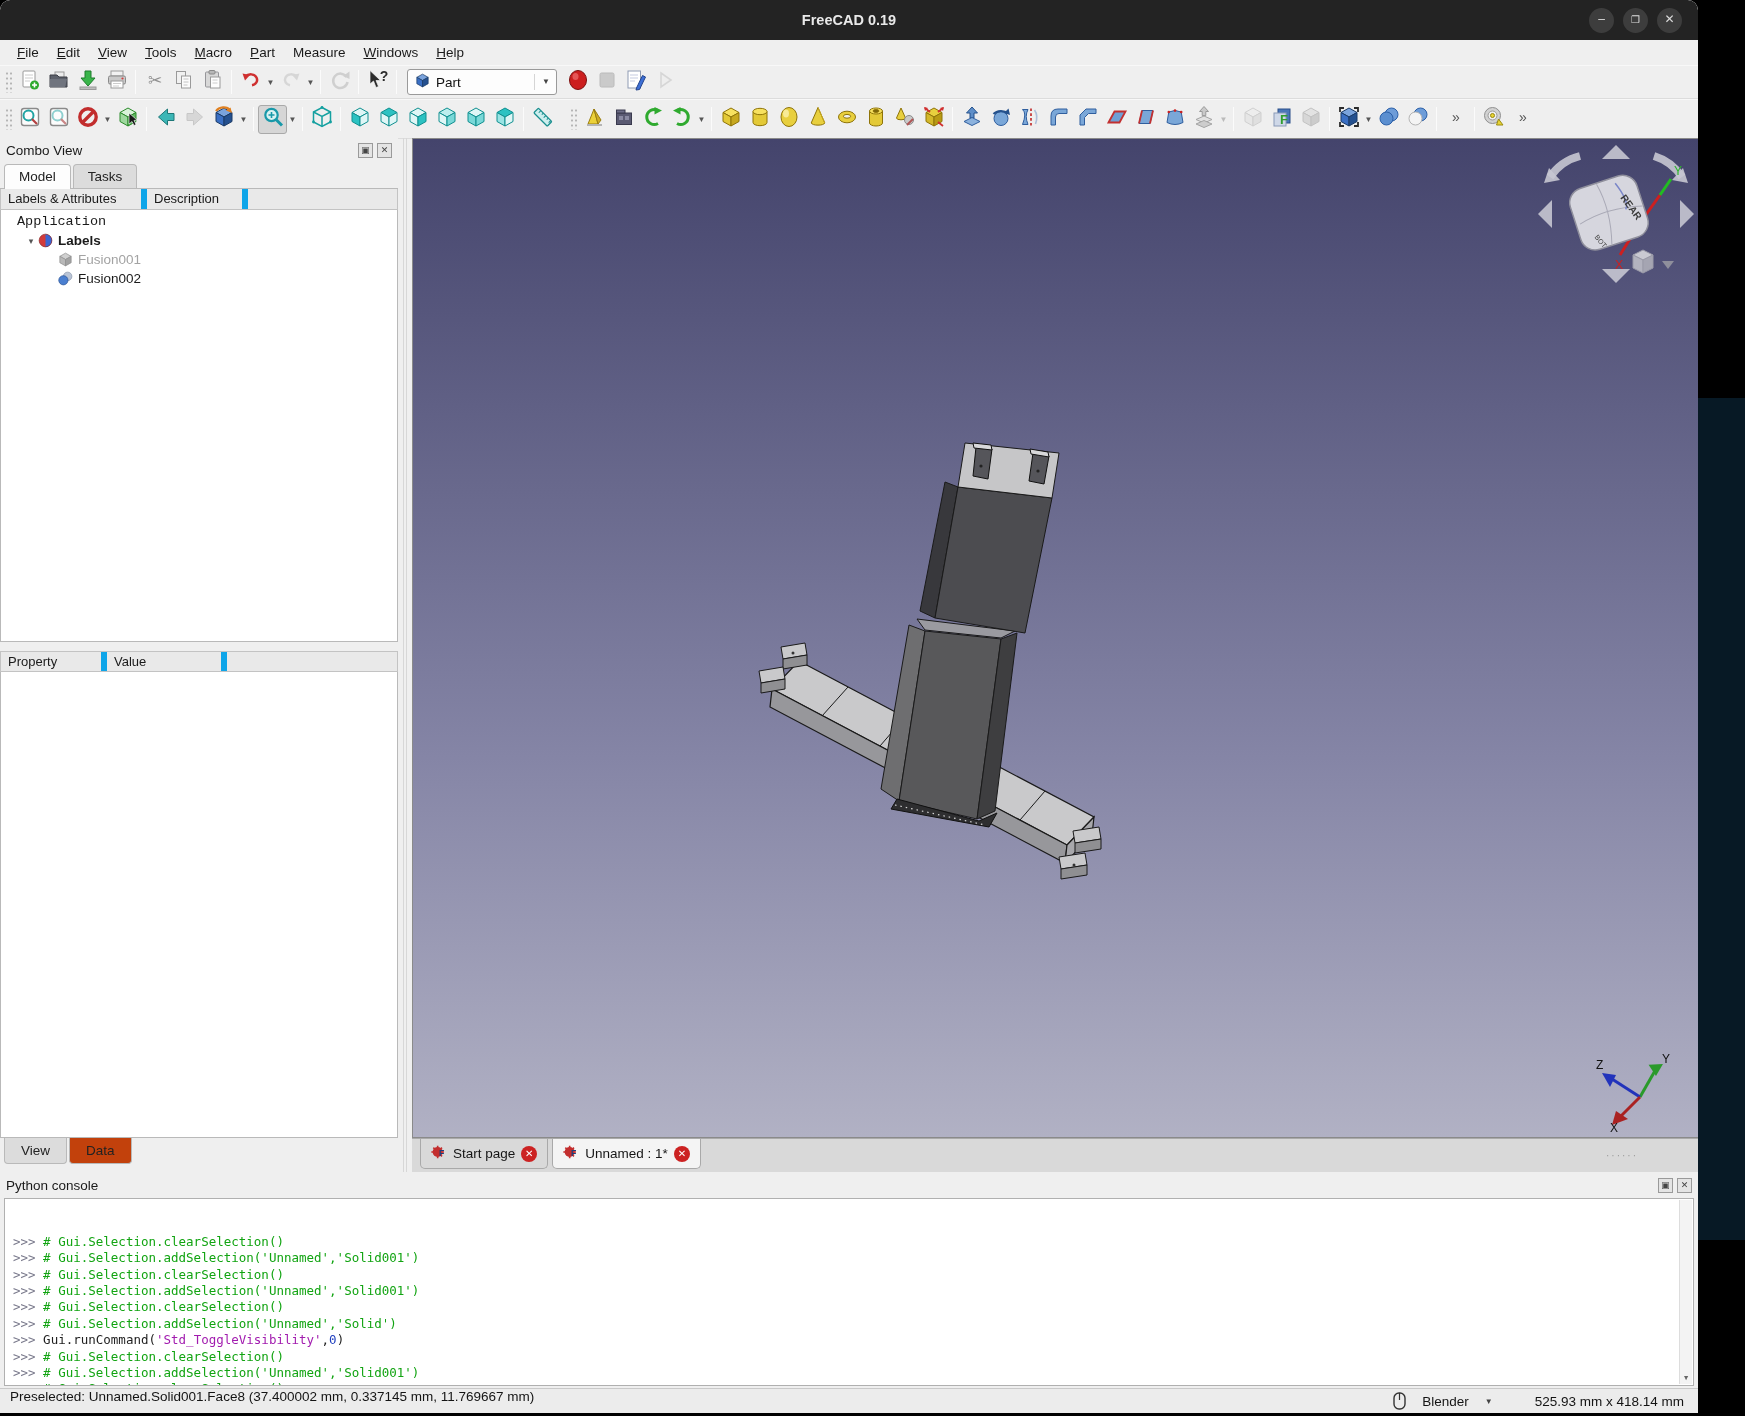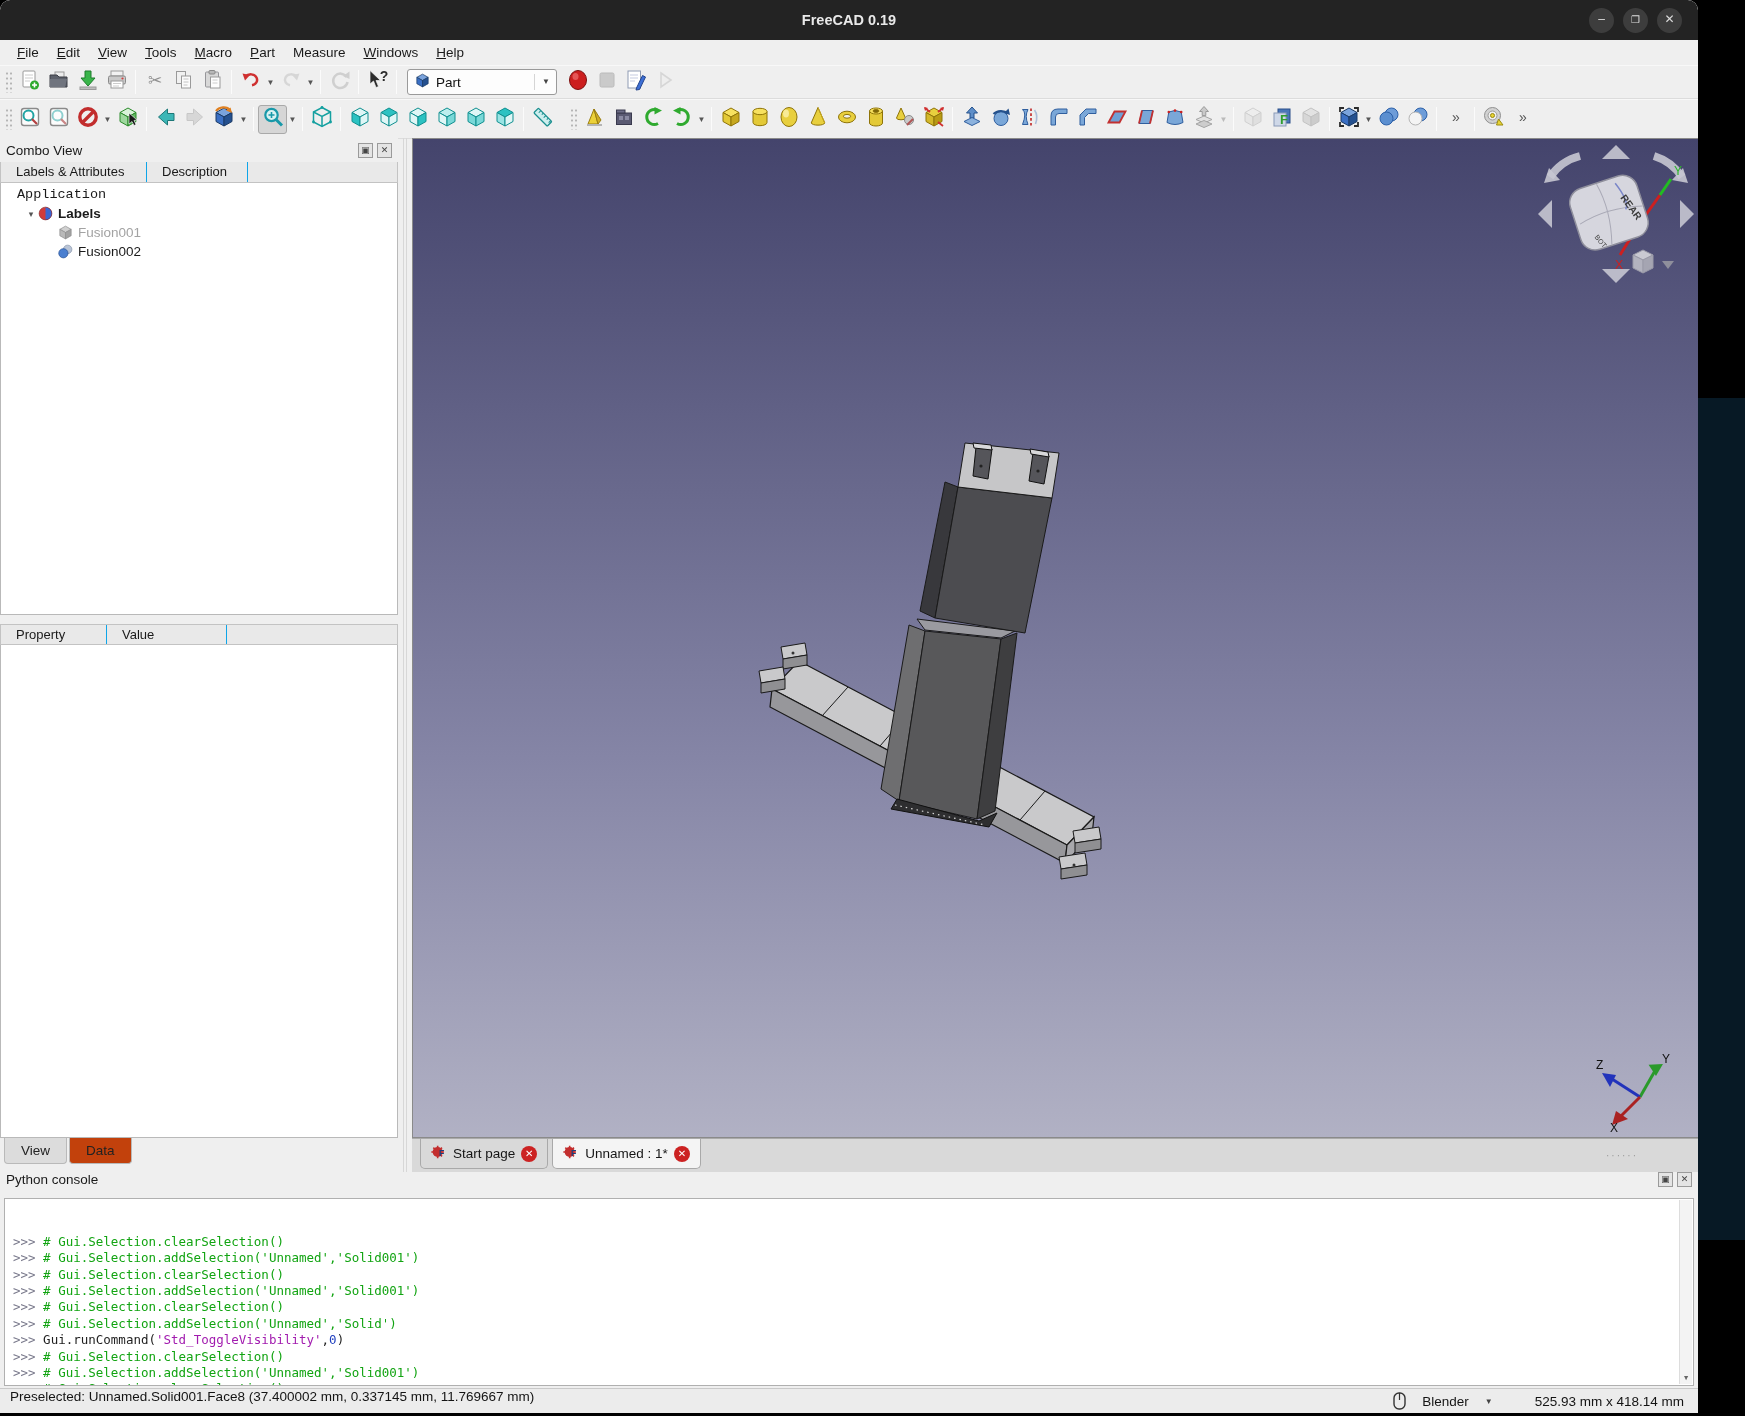--- a/index.html
+++ b/index.html
@@ -33,21 +33,21 @@
   
   #main{position:absolute;left:0;top:138px;width:1698px;height:1034px;display:flex}
   #left-panel{width:398px;display:flex;flex-direction:column;background:#efefef}
   .panel-title{height:24px;display:flex;align-items:center;font-size:13.5px;color:#1a1a1a;padding:0 6px}
   .panel-title .sp{flex:1}
   .mini-ic{width:15px;height:15px;border:1px solid #9a9a9a;background:#e4e4e4;margin-left:4px;font-size:9px;line-height:13px;text-align:center;color:#444}
   .tabs-row{display:flex;align-items:flex-end;height:27px;padding-left:4px;border-bottom:1px solid #b9b9b9}
   .tab{padding:4px 14px;font-size:13.5px;color:#222;border:1px solid #b9b9b9;border-bottom:none;border-radius:4px 4px 0 0;background:#dcdcdc;margin-right:2px}
   .tab.active{background:#fdfdfd;position:relative;top:1px;padding-bottom:5px}
   .cols-header{display:flex;height:21px;background:#e9e9e9;border:1px solid #c3c3c3;border-top:none;font-size:13px;color:#1a1a1a}
-  .col-cell{padding:2px 15px;border-right:1px solid #0ea5e9}
+  .col-cell{padding:2px 7px;border-right:6px solid #0ea5e9}
   #tree-body{height:432px;background:#fff;border:1px solid #b9b9b9;border-top:none;padding-top:2px;overflow:hidden}
   .tree-row{display:flex;align-items:center;height:19px;font-size:13.5px;color:#1a1a1a}
   .tree-row .exp{width:12px;text-align:center;font-size:9px;color:#555}
   .tree-row .ti{width:17px;height:17px;margin-right:4px}
   .tree-row.muted{color:#a3a3a3}
   .hsplit{height:9px}
   #prop-header{display:flex;height:21px;background:#e9e9e9;border:1px solid #c3c3c3;font-size:13px;color:#1a1a1a}
   #prop-body{flex:1;background:#fff;border:1px solid #b9b9b9;border-top:none}
   #left-bottom-tabs{height:34px;display:flex;align-items:flex-start;padding:0 0 0 4px;background:#efefef}
   .btab{padding:5px 16px;font-size:13.5px;border:1px solid #b9b9b9;border-top:none;border-radius:0 0 4px 4px;background:#dcdcdc;margin-right:2px;color:#222}
@@ -56,21 +56,21 @@
   #vsplitter .bar{width:4px;height:100%;border-left:1px solid #d7d7d7;border-right:1px solid #d7d7d7}
   #viewport-col{flex:1;display:flex;flex-direction:column}
   #viewport{position:relative;flex:1;background:linear-gradient(#44446c,#8585a6 62%,#b1b1c4);border:1px solid #8a8a8a;border-right:none;overflow:hidden}
   #mdi-tabbar{height:34px;background:#d9d9d9;border-top:1px solid #aaa;display:flex;align-items:flex-start;padding-left:8px}
   .mtab{display:flex;align-items:center;gap:6px;padding:5px 10px;font-size:13.5px;color:#151515;border:1px solid #a9a9a9;border-top:none;border-radius:0 0 5px 5px;background:#d9d9d9;margin-right:4px;height:30px}
   .mtab.active{background:#f4f4f4}
   .closer{width:16px;height:16px;border-radius:50%;background:#cc2222;color:#fff;font-size:10px;line-height:16px;text-align:center}
   .mdots{margin-left:auto;margin-right:60px;color:#9a9a9a;font-size:10px;letter-spacing:2px;align-self:center}
   
   #console{position:absolute;left:0;top:1172px;width:1698px;height:216px}
-  #console-header{height:26px;display:flex;padding:0 6px;font-size:13.5px;color:#1a1a1a}
+  #console-header{height:26px;display:flex;align-items:center;padding:0 6px;font-size:13.5px;color:#1a1a1a}
   #console-body{position:relative;margin:0 4px;height:188px;background:#fff;border:1px solid #b0b0b0;font-family:"DejaVu Sans Mono","Liberation Mono",monospace;font-size:12.5px;line-height:16.4px;padding:2px 16px 2px 8px;white-space:pre;overflow:hidden}
   .c-prompt{color:#7a7a8c}
   .c-comment{color:#12a412}
   .c-code{color:#1e1e1e}
   .c-str{color:#a21caf}
   .c-num{color:#1f3fbf}
   #console-scroll{position:absolute;right:1px;top:1px;bottom:1px;width:13px;background:#f3f3f3;border-left:1px solid #ddd}
   #console-scroll .sarrow{position:absolute;bottom:0;left:0;width:12px;height:12px;font-size:7px;color:#666;text-align:center;line-height:12px}
   
   #statusbar{position:absolute;left:0;top:1388px;width:1698px;height:25px;background:#ececec;border-top:1px solid #c9c9c9;display:flex;font-size:13.5px;color:#141414;padding:0 10px}
@@ -562,20 +562,24 @@
       </div>
 
     <div id="main">
       <div id="left-panel">
         <div class="panel-title">
           <span>Combo View</span>
           <span class="sp"></span>
           <span class="mini-ic">▣</span>
           <span class="mini-ic">✕</span>
         </div>
+        <div class="tabs-row" id="model-tasks-tabs">
+            <div class="tab active">Model</div>
+            <div class="tab">Tasks</div>
+          </div>
         <div class="cols-header" id="tree-cols">
             <div class="col-cell" style="width: 146px;">Labels &amp; Attributes</div>
             <div class="col-cell" style="width: 101px;">Description</div>
           </div>
         <div id="tree-body">
             <div class="tree-row" style="padding-left: 4px; font-family: Liberation Mono, monospace;">
               <span class="exp"></span>
               <span style="">Application</span>
             </div>
             <div class="tree-row" style="padding-left: 24px;">

